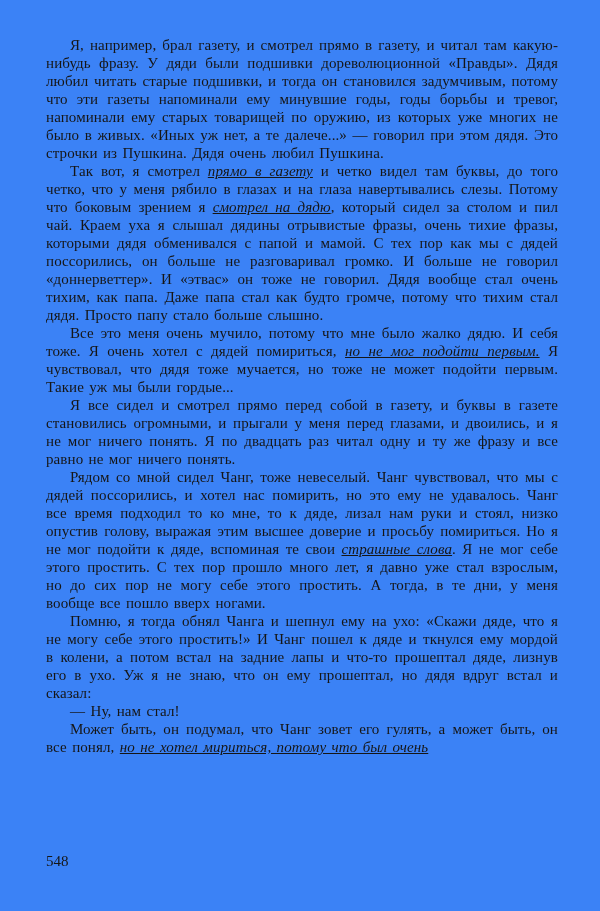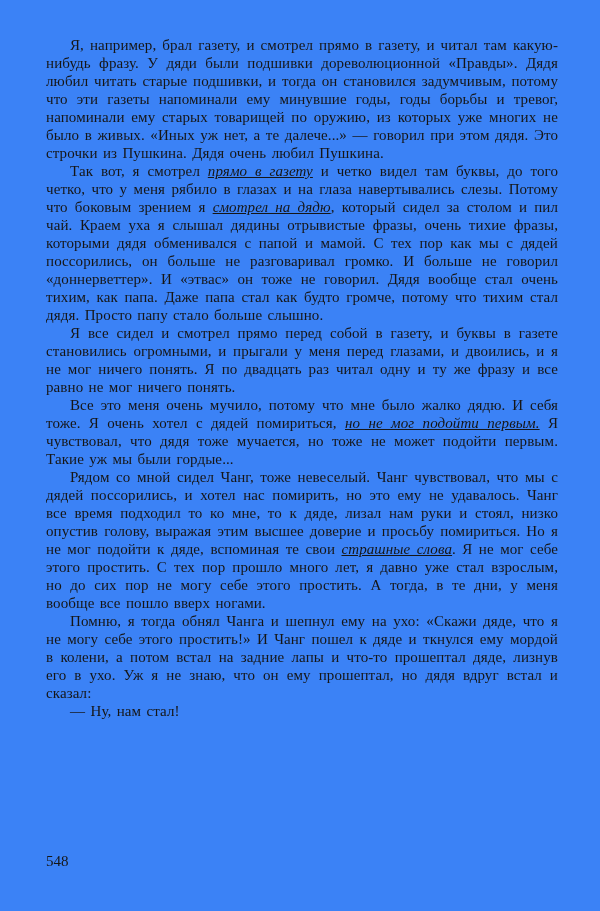--- a/index.html
+++ b/index.html
@@ -47,20 +47,21 @@
     color: #161616;
   }
 </style>
 </head>
 <body>
 
 <div class="page">
   <div class="text-block">
       <p class="para"><span>Я, например, брал газету, и смотрел прямо в газету, и читал там какую-нибудь фразу. У дяди были подшивки дореволюционной «Правды». Дядя любил читать старые подшивки, и тогда он становился задумчивым, потому что эти газеты напоминали ему минувшие годы, годы борьбы и тревог, напоминали ему старых товарищей по оружию, из которых уже многих не было в живых. «Иных уж нет, а те далече...» — говорил при этом дядя. Это строчки из Пушкина. Дядя очень любил Пушкина.</span></p>
       <p class="para"><span>Так вот, я смотрел </span><span class="italic">прямо в газету</span><span> и четко видел там буквы, до того четко, что у меня рябило в глазах и на глаза навертывались слезы. Потому что боковым зрением я </span><span class="italic">смотрел на дядю</span><span>, который сидел за столом и пил чай. Краем уха я слышал дядины отрывистые фразы, очень тихие фразы, которыми дядя обменивался с папой и мамой. С тех пор как мы с дядей поссорились, он больше не разговаривал громко. И больше не говорил «доннерветтер». И «этвас» он тоже не говорил. Дядя вообще стал очень тихим, как папа. Даже папа стал как будто громче, потому что тихим стал дядя. Просто папу стало больше слышно.</span></p>
+      <p class="para"><span>Все это меня очень мучило, потому что мне было жалко дядю. И себя тоже. Я очень хотел с дядей помириться, </span><span class="italic">но не мог подойти первым.</span><span> Я чувствовал, что дядя тоже мучается, но тоже не может подойти первым. Такие уж мы были гордые...</span></p>
       <p class="para"><span>Я все сидел и смотрел прямо перед собой в газету, и буквы в газете становились огромными, и прыгали у меня перед глазами, и двоились, и я не мог ничего понять. Я по двадцать раз читал одну и ту же фразу и все равно не мог ничего понять.</span></p>
-      <p class="para"><span>Все это меня очень мучило, потому что мне было жалко дядю. И себя тоже. Я очень хотел с дядей помириться, </span><span class="italic">но не мог подойти первым.</span><span> Я чувствовал, что дядя тоже мучается, но тоже не может подойти первым. Такие уж мы были гордые...</span></p>
       <p class="para"><span>Рядом со мной сидел Чанг, тоже невеселый. Чанг чувствовал, что мы с дядей поссорились, и хотел нас помирить, но это ему не удавалось. Чанг все время подходил то ко мне, то к дяде, лизал нам руки и стоял, низко опустив голову, выражая этим высшее доверие и просьбу помириться. Но я не мог подойти к дяде, вспоминая те свои </span><span class="italic">страшные слова</span><span>. Я не мог себе этого простить. С тех пор прошло много лет, я давно уже стал взрослым, но до сих пор не могу себе этого простить. А тогда, в те дни, у меня вообще все пошло вверх ногами.</span></p>
       <p class="para"><span>Помню, я тогда обнял Чанга и шепнул ему на ухо: «Скажи дяде, что я не могу себе этого простить!» И Чанг пошел к дяде и ткнулся ему мордой в колени, а потом встал на задние лапы и что-то прошептал дяде, лизнув его в ухо. Уж я не знаю, что он ему прошептал, но дядя вдруг встал и сказал:</span></p>
       <p class="para"><span>— Ну, нам стал!</span></p>
+      <p class="para"><span>Может быть, он подумал, что Чанг зовет его гулять, а может быть, он все понял, </span><span class="italic">но не хотел мириться, потому что был очень</span></p>
     </div>
   <div class="page-number">548</div>
 </div>
 
 </body></html>

